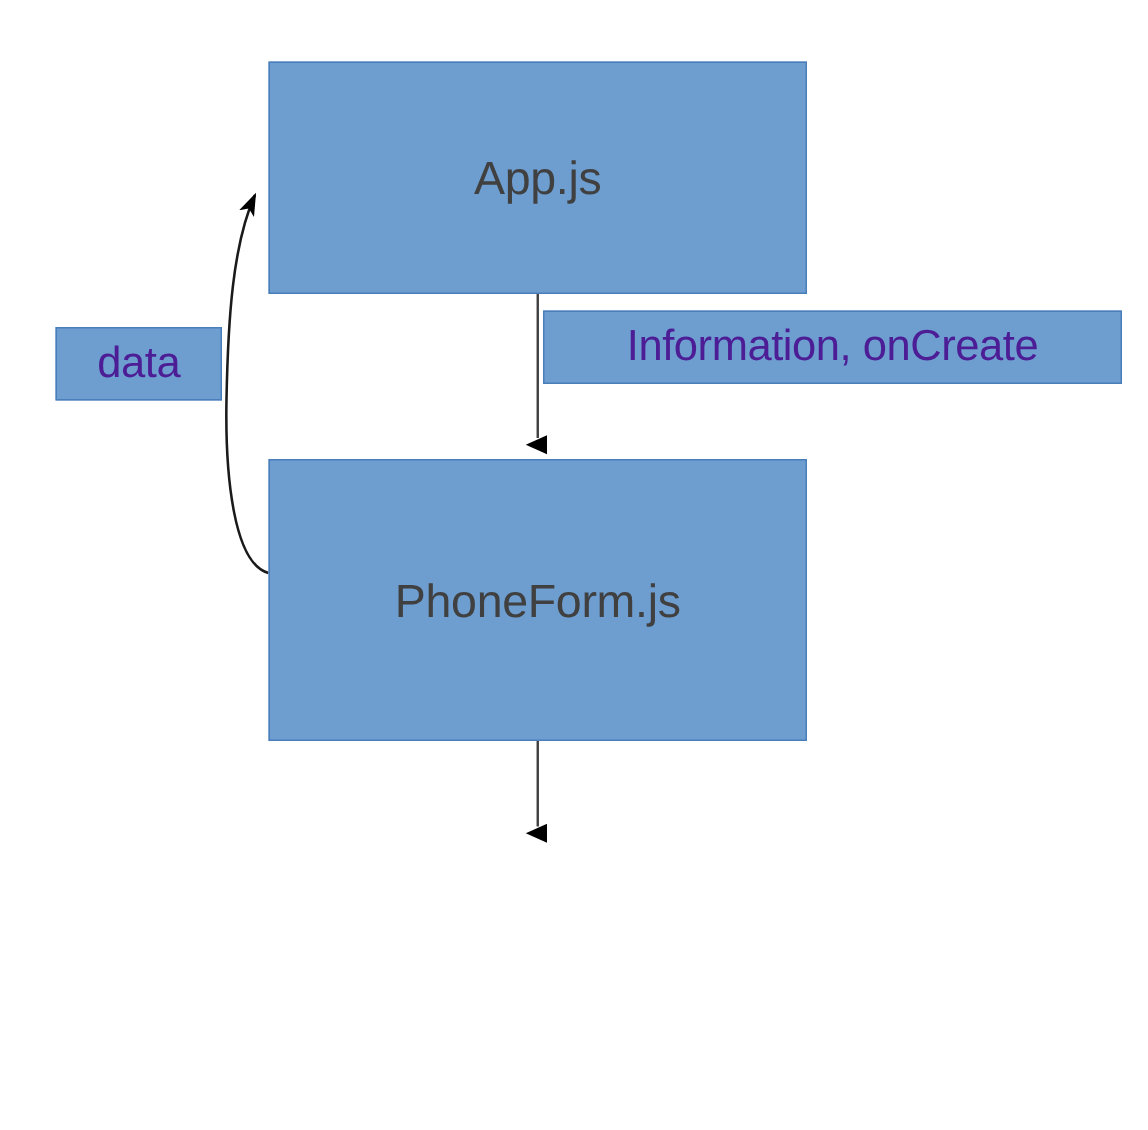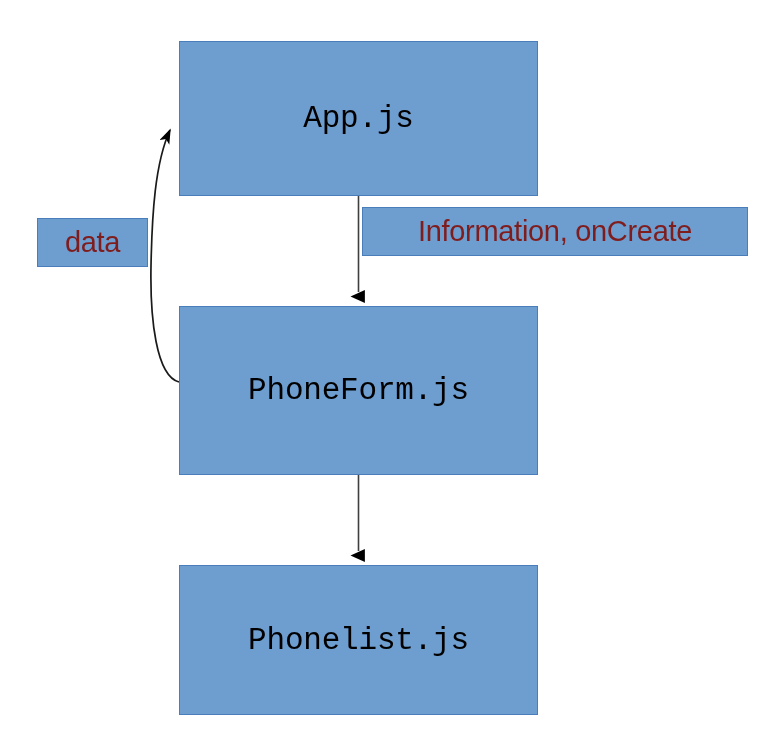--- a/index.html
+++ b/index.html
@@ -22,57 +22,57 @@
     position: absolute;
     box-sizing: border-box;
     background: #6E9DD0;
     border: 1px solid #4A7EBB;
     display: flex;
     align-items: center;
     justify-content: center;
     z-index: 3;
   }
   .node-label {
-    font-family: Liberation Mono, monospace;
+    font-family: Liberation Sans, sans-serif;
     font-size: 31px;
-    color: #000000;
+    color: #404040;
     line-height: 1;
     white-space: nowrap;
     letter-spacing: -0.2px;
   }
   .edge-label-box {
     position: absolute;
     box-sizing: border-box;
     background: #6E9DD0;
     border: 1px solid #4A7EBB;
     display: flex;
     align-items: center;
     z-index: 4;
   }
   .edge-label-text {
     font-family: "Liberation Sans", sans-serif;
     font-size: 29px;
-    color: #7f1d1d;
+    color: #4c1d95;
     line-height: 1;
     white-space: nowrap;
     letter-spacing: -0.3px;
     width: 100%;
     text-align: center;
   }
   #edges-layer {
     position: absolute;
     left: 0;
     top: 0;
     width: 765px;
     height: 753px;
     z-index: 2;
   }
   
   #node-app      { left: 179px; top: 41px;  width: 359px; height: 155px; }
-  #node-phoneform{ left: 179px; top: 306px; width: 359px; height: 169px; }
+  #node-phoneform{ left: 179px; top: 306px; width: 359px; height: 188px; }
   #node-phonelist{ left: 179px; top: 565px; width: 359px; height: 150px; }
   
   #label-data        { left: 37px;  top: 218px; width: 111px; height: 49px; }
   #label-info-create { left: 362px; top: 207px; width: 386px; height: 49px; }
   #label-info        { left: 363px; top: 478px; width: 385px; height: 49px; }
 </style>
 </head>
 <body>
 
 <div id="diagram-canvas">
@@ -95,23 +95,20 @@
   </svg>
 
   <div id="node-app" class="node-box">
     <span class="node-label">App.js</span>
   </div>
 
   <div id="node-phoneform" class="node-box">
     <span class="node-label">PhoneForm.js</span>
   </div>
 
-  <div id="node-phonelist" class="node-box">
-    <span class="node-label">Phonelist.js</span>
-  </div>
 
   <div id="label-data" class="edge-label-box">
     <span class="edge-label-text">data</span>
   </div>
 
   <div id="label-info-create" class="edge-label-box">
     <span class="edge-label-text">Information, onCreate</span>
   </div>
 
 

